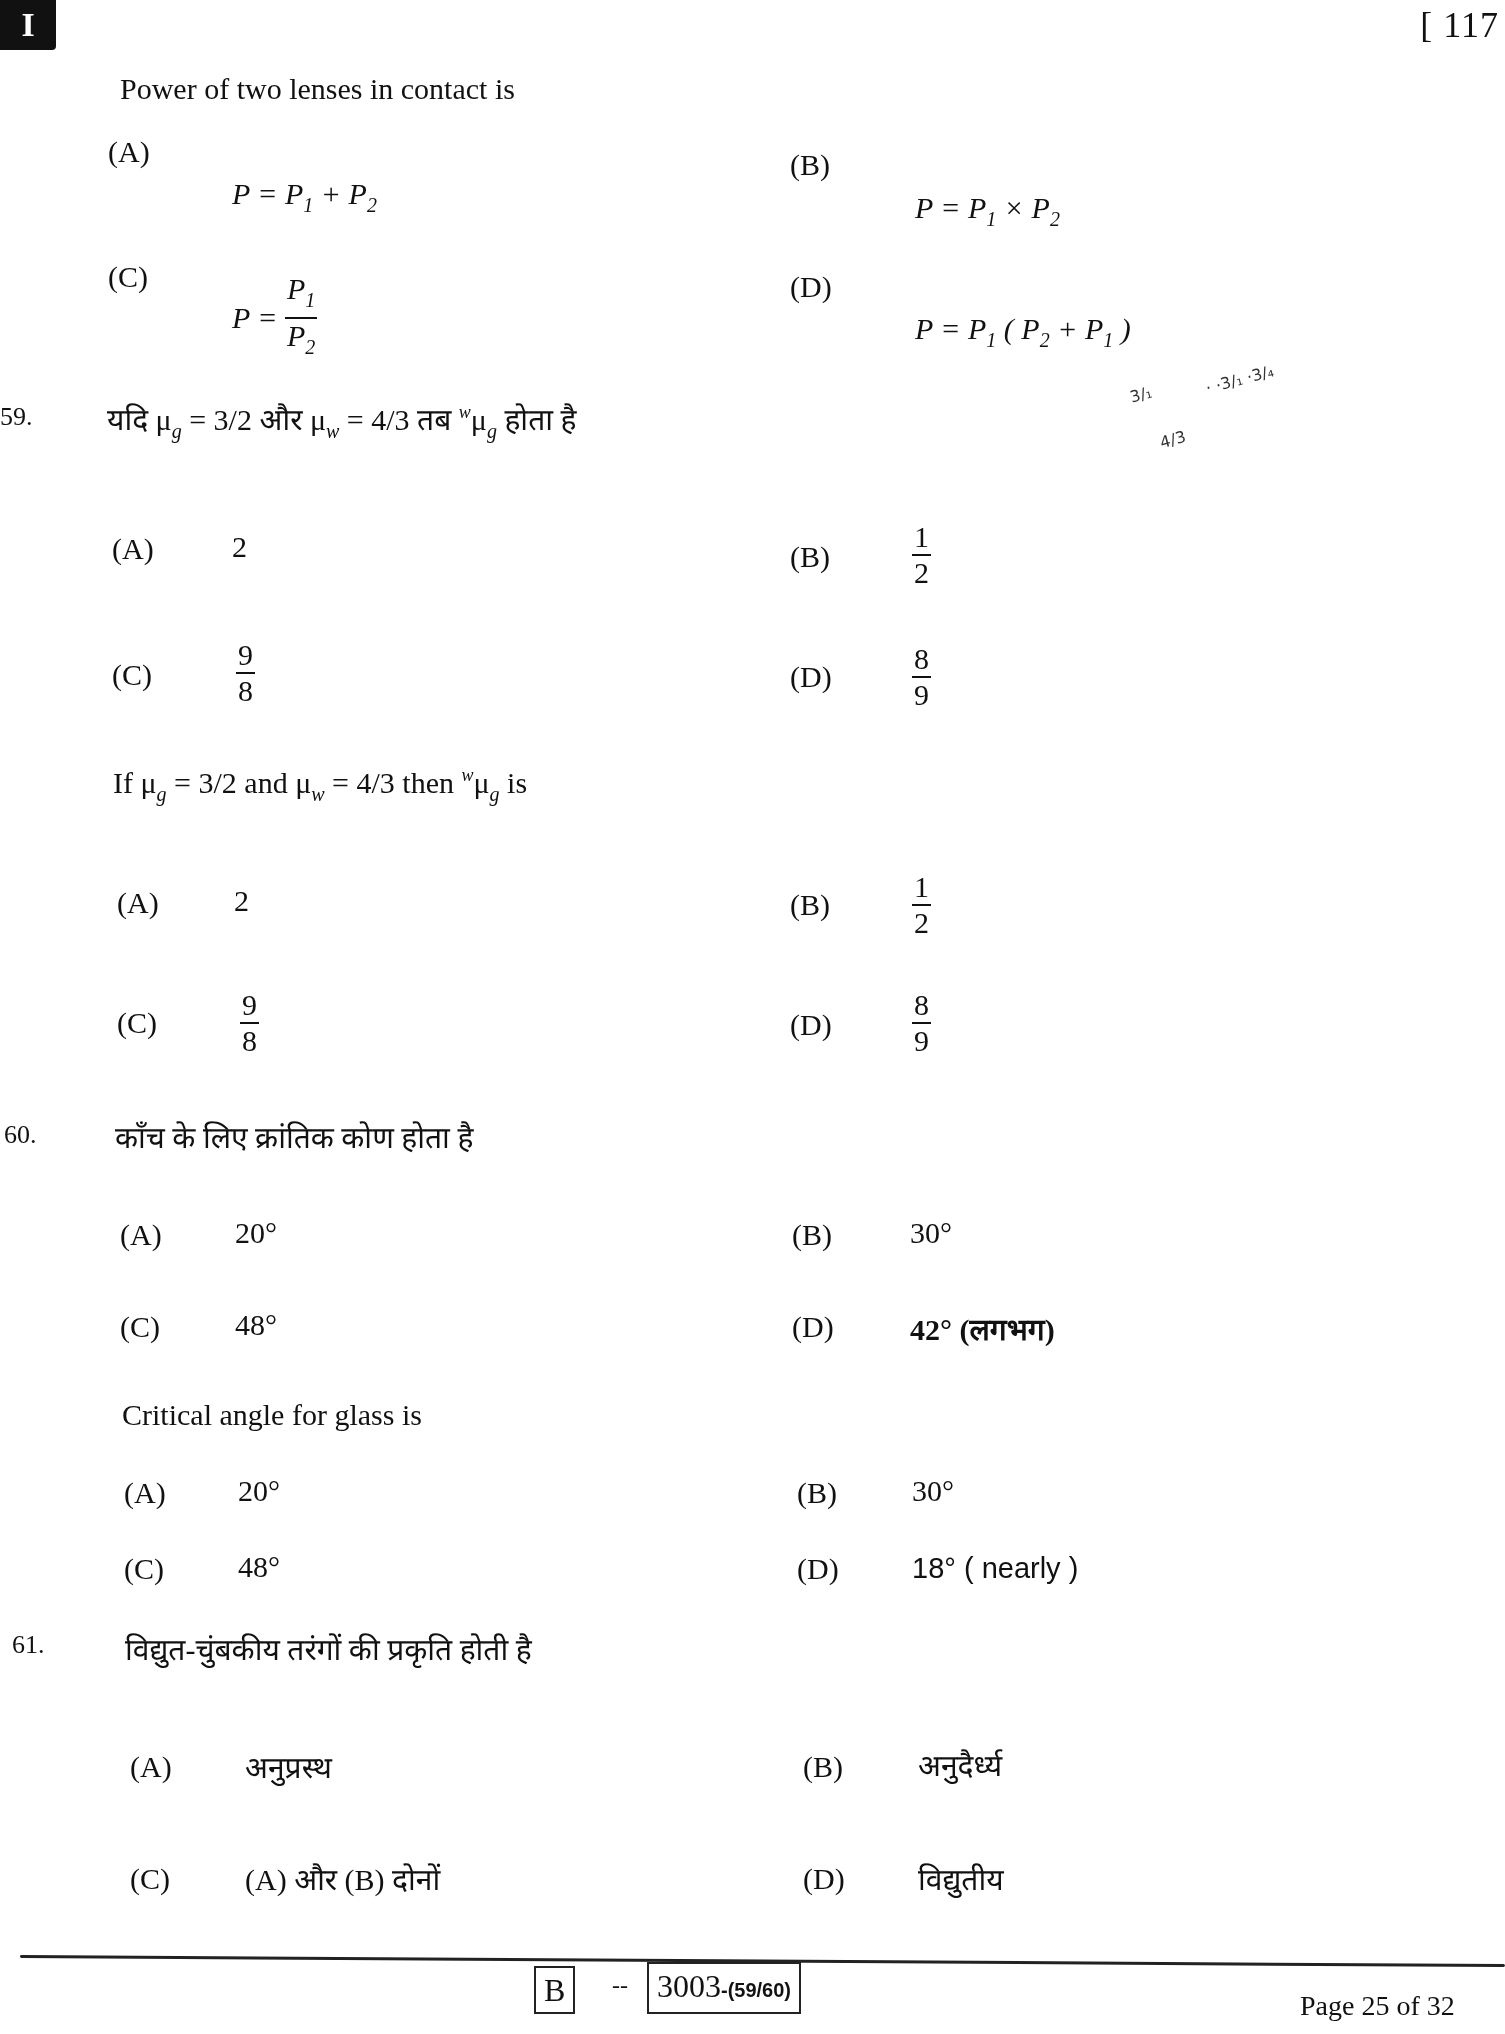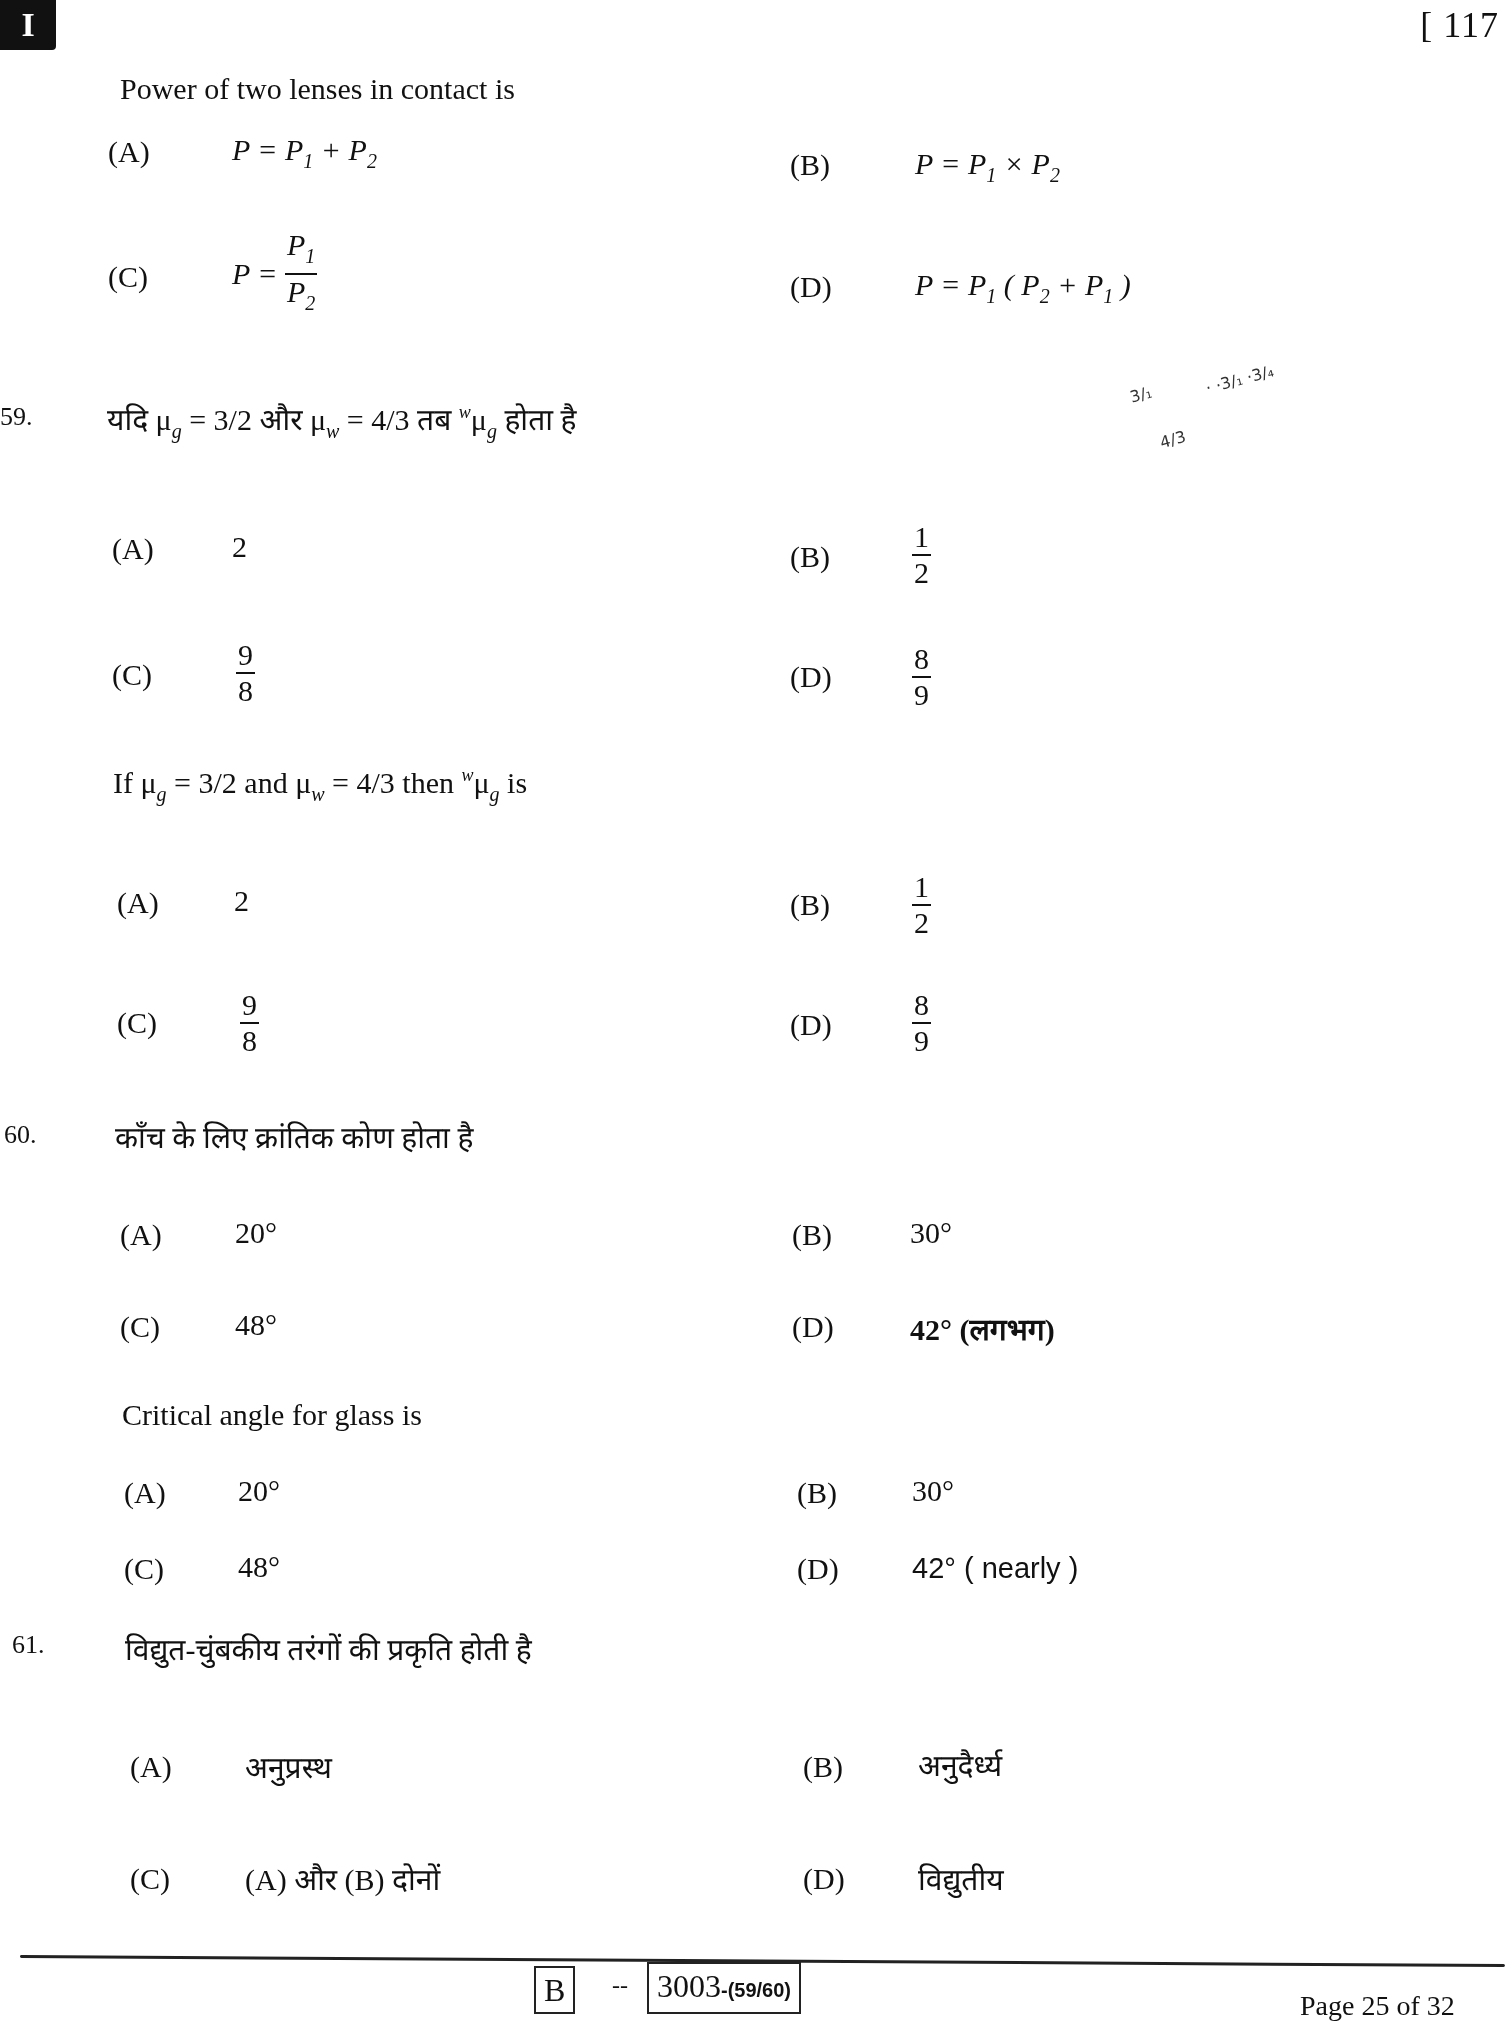--- a/index.html
+++ b/index.html
@@ -12,21 +12,21 @@
     .corner-badge {
       left: 0; top: 0; width: 56px; height: 50px; background: #111;
       color: #fff; font-weight: bold; font-size: 34px; text-align: center; line-height: 50px;
       border-bottom-right-radius: 4px;
     }
     .page-number { right: 6px; top: 4px; font-size: 36px; letter-spacing: 1px; }
     .qtext { font-size: 30px; }
     .qnum { font-size: 26px; }
     .opt-label { font-size: 30px; }
     .opt-val { font-size: 30px; }
-    .math { font-style: italic; }
+    .math { font-style: italic; margin-top: 44px; }
     .sub { font-size: 20px; vertical-align: -8px; font-style: italic; }
     .sup { font-size: 18px; vertical-align: 12px; font-style: italic; }
     .frac { display: inline-flex; flex-direction: column; align-items: center; vertical-align: middle; font-size: 30px; line-height: 34px; }
     .frac .num { border-bottom: 2px solid #111; padding: 0 2px; }
     .frac .den { padding: 0 2px; }
     .scribble { font-family: "DejaVu Sans", sans-serif; font-size: 16px; color: #333; transform: rotate(-15deg); }
     .footer-line {
       left: 20px; top: 1955px; width: 1485px; height: 3px; background: #222;
       transform: rotate(0.35deg); transform-origin: left center; border-radius: 2px;
     }
@@ -137,21 +137,21 @@
 <div class="abs qtext" style="left:122px; top:1398px;">Critical angle for glass is</div>
 
 <div class="abs opt-label" style="left:124px; top:1476px;">(A)</div>
 <div class="abs opt-val" style="left:238px; top:1474px;">20°</div>
 <div class="abs opt-label" style="left:797px; top:1476px;">(B)</div>
 <div class="abs opt-val" style="left:912px; top:1474px;">30°</div>
 
 <div class="abs opt-label" style="left:124px; top:1552px;">(C)</div>
 <div class="abs opt-val" style="left:238px; top:1550px;">48°</div>
 <div class="abs opt-label" style="left:797px; top:1552px;">(D)</div>
-<div class="abs opt-val" style="left:912px; top:1552px; font-family:'Liberation Sans', sans-serif; font-size:29px;">42° ( nearly )</div>
+<div class="abs opt-val" style="left:912px; top:1552px; font-family:'Liberation Sans', sans-serif; font-size:29px;">18° ( nearly )</div>
 
 <div class="abs qnum" style="left:12px; top:1630px;">61.</div>
 <div class="abs qtext" style="left:125px; top:1628px;">विद्युत-चुंबकीय तरंगों की प्रकृति होती है</div>
 
 <div class="abs opt-label" style="left:130px; top:1750px;">(A)</div>
 <div class="abs opt-val" style="left:245px; top:1746px;">अनुप्रस्थ</div>
 <div class="abs opt-label" style="left:803px; top:1750px;">(B)</div>
 <div class="abs opt-val" style="left:918px; top:1744px;">अनुदैर्ध्य</div>
 
 <div class="abs opt-label" style="left:130px; top:1862px;">(C)</div>

